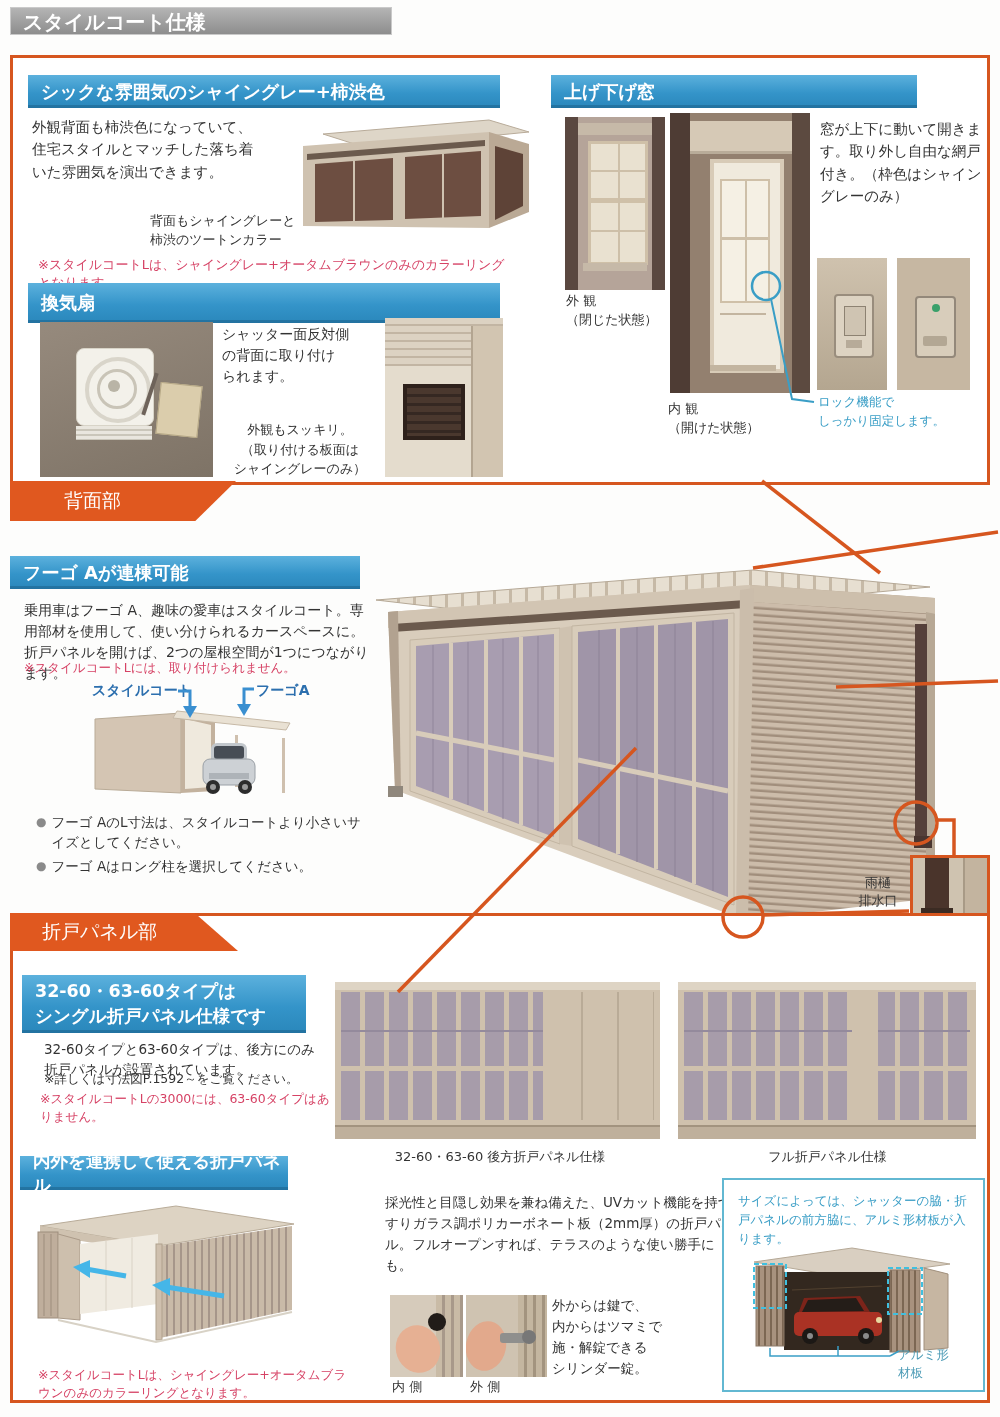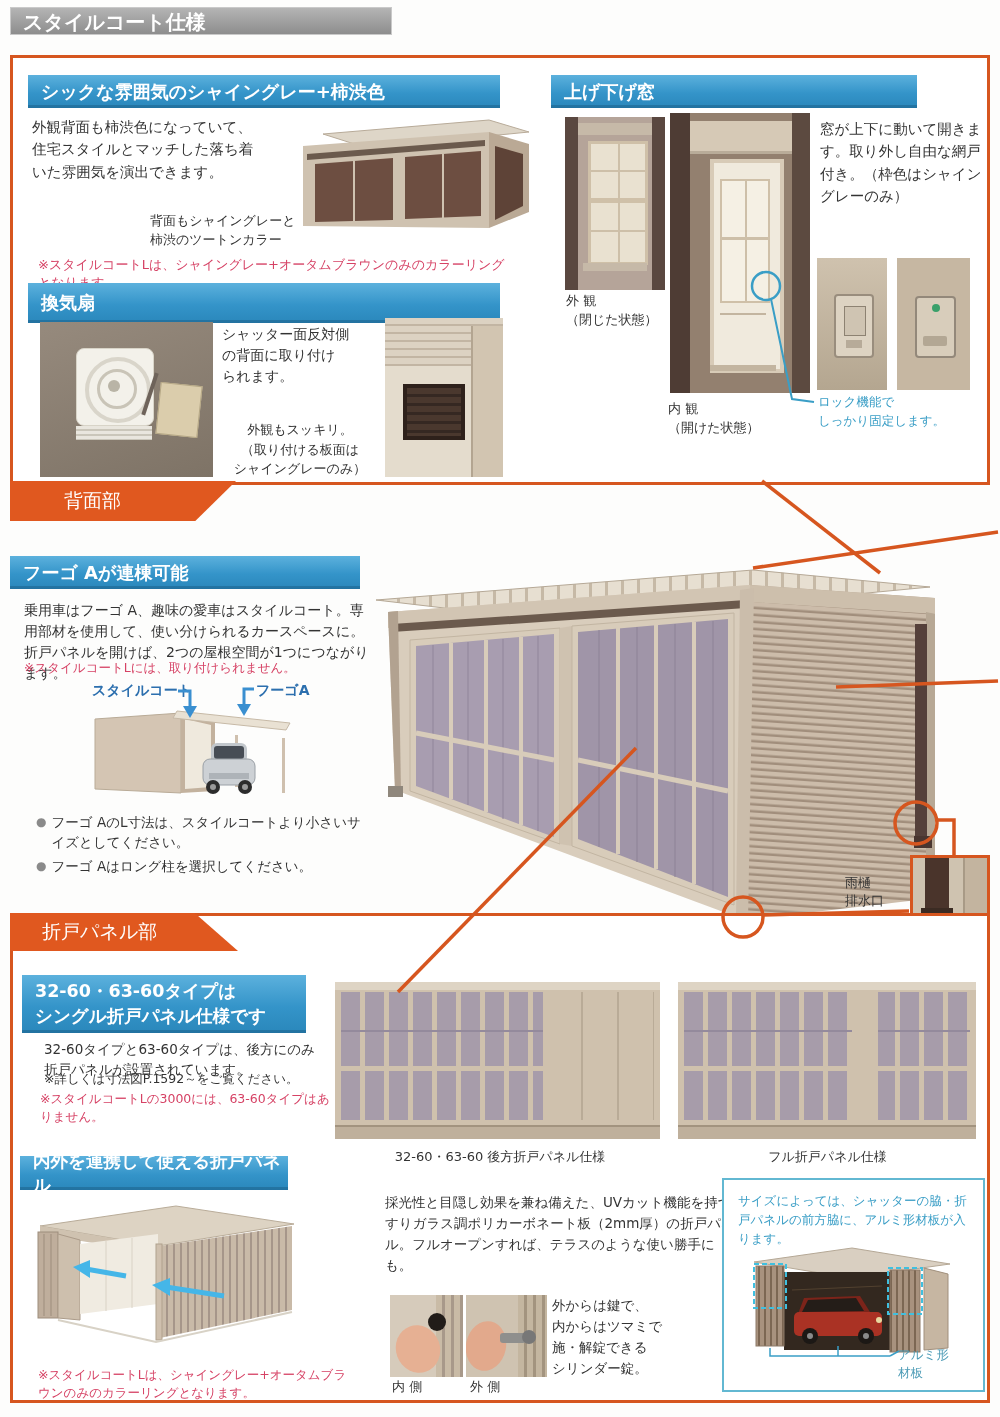--- a/index.html
+++ b/index.html
@@ -207,21 +207,21 @@
     <polygon points="382,45 567,58 567,74 382,62" fill="#cdbfac"></polygon>
     <polygon points="372,50 386,48 380,382 368,380" fill="#cbbdab"></polygon>
     <polygon points="558,72 567,74 567,358 558,356" fill="#b7a895"></polygon>
     <rect x="547" y="84" width="12" height="214" fill="#55403a"></rect>
     <rect x="546" y="296" width="18" height="12" fill="#4a3630"></rect>
     <rect x="20" y="246" width="15" height="11" fill="#8f877c"></rect>
     <rect x="368" y="376" width="20" height="14" fill="#8f877c"></rect>
     <rect x="554" y="354" width="15" height="11" fill="#8f877c"></rect>
   </svg>
 
-  <div class="abs pre" style="left:845px;top:874px;width:66px;font-size:13px;line-height:1.35;text-align:left">雨樋
+  <div class="abs pre" style="left:845px;top:874px;width:66px;font-size:13px;line-height:1.35;text-align:center">雨樋
 排水口</div>
 
   <div class="ph" style="left:910px;top:855px;width:74px;height:82px;background:#cfc3b0;border:3px solid #d6561f">
     <div class="abs" style="left:50px;top:0;width:24px;height:82px;background:#c3b49f;border-left:2px solid #a89a86"></div>
     <div class="abs" style="left:12px;top:0;width:24px;height:54px;background:#4a342b"></div>
     <div class="abs" style="left:8px;top:50px;width:32px;height:15px;background:#3b2b23"></div>
     <div class="abs" style="left:34px;top:62px;width:20px;height:17px;background:#b2aa9e;border:1px solid #8f877b"></div>
   </div>
 
   <div class="obox" style="left:10px;top:913px;width:974px;height:484px"></div>

